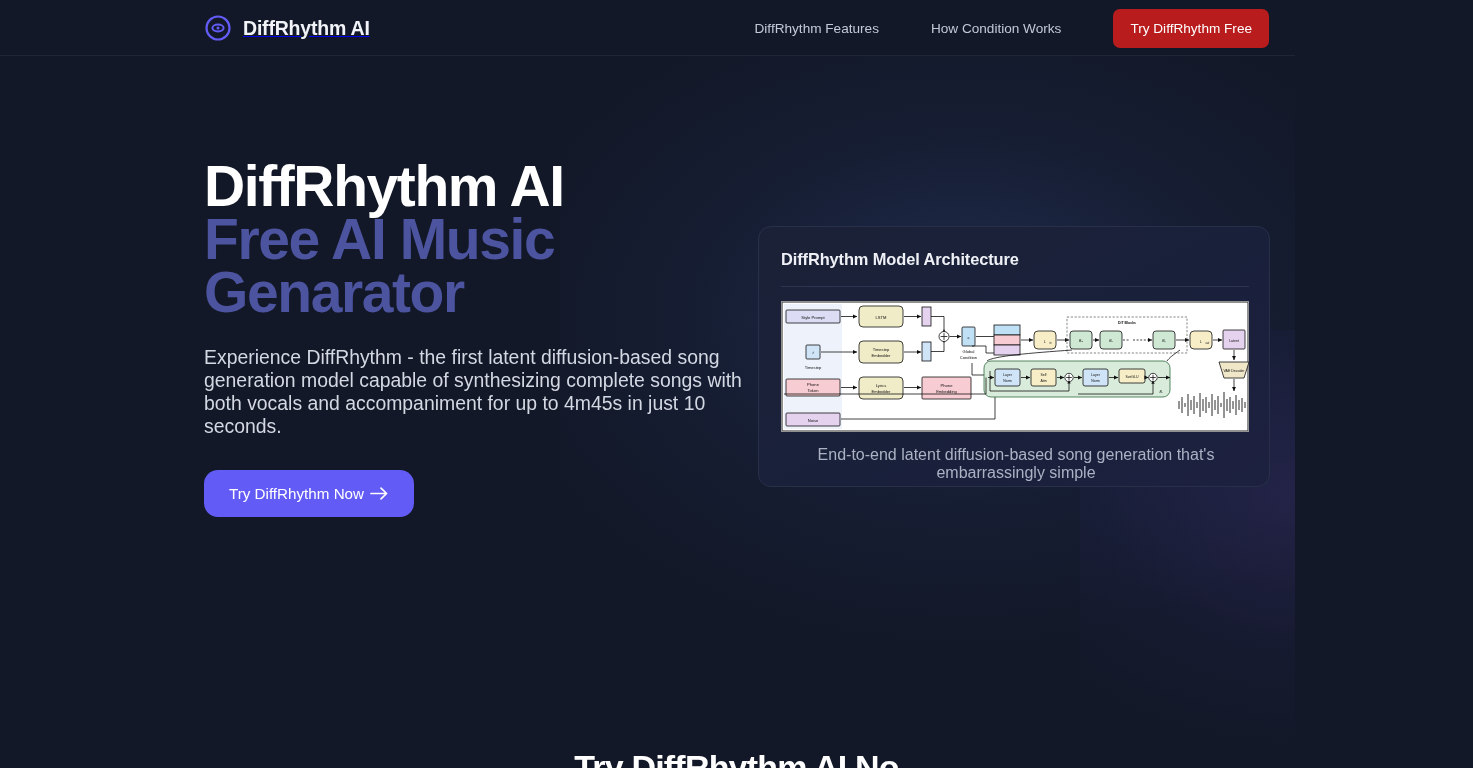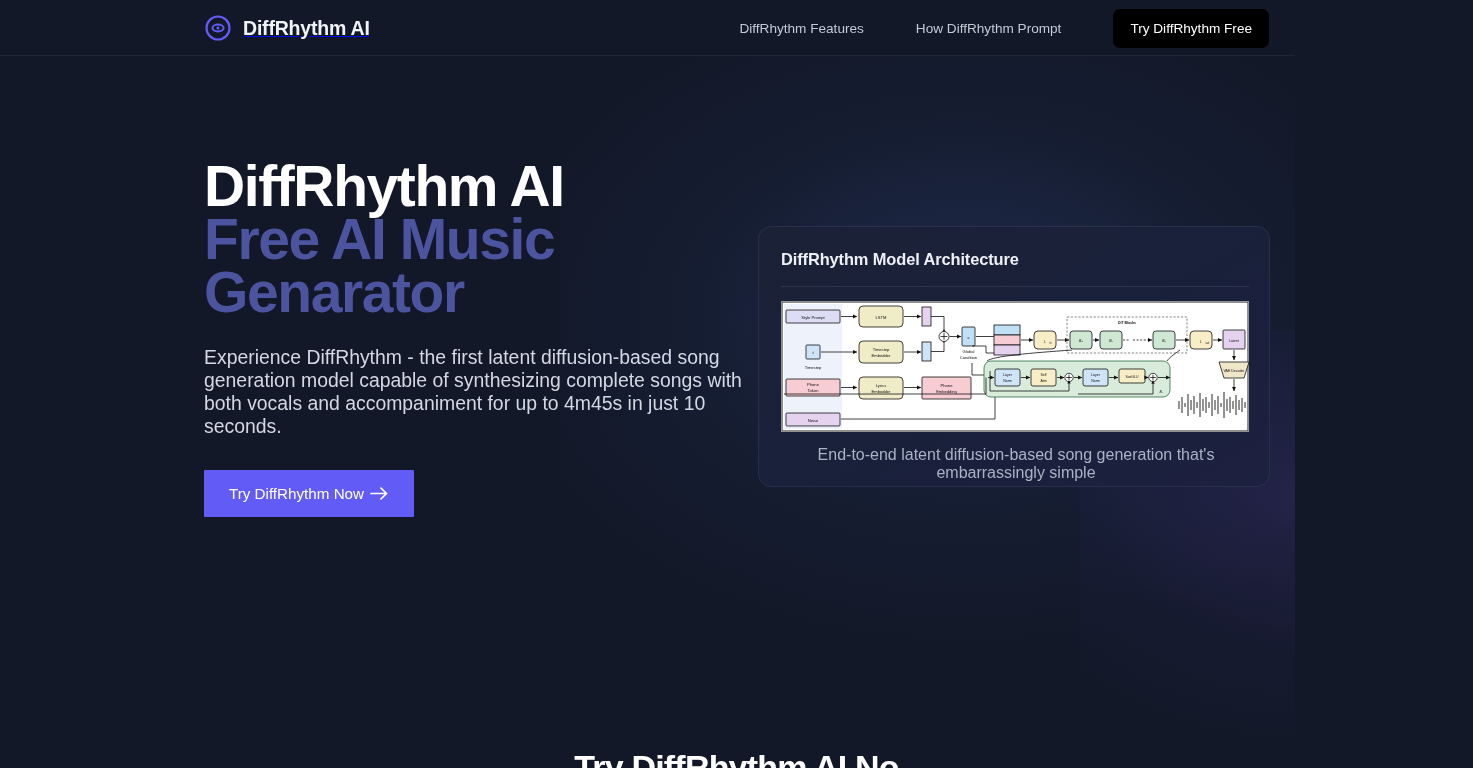--- a/index.html
+++ b/index.html
@@ -40,41 +40,41 @@
     font-size:19.5px; font-weight:bold; color:#f1f3f8; letter-spacing:-0.2px;
   }
   .nav {
     position:absolute; right:204px; top:0; height:56px;
     display:flex; align-items:center; gap:52px;
   }
   .nav-link {
     font-size:13.6px; color:#c3c9d6; text-decoration:none; white-space:nowrap;
   }
   .nav-cta {
-    background:#000000; color:#fff; font-size:13.6px;
+    background:#b91c1c; color:#fff; font-size:13.6px;
     padding:12px 17px; border-radius:7px; border:none;
     font-family:"Liberation Sans", sans-serif; cursor:pointer; white-space:nowrap;
   }
 
   
   .hero-left { position:absolute; left:204px; top:160px; width:540px; z-index:5; }
   .h1 {
     font-size:57px; line-height:53px; font-weight:bold; letter-spacing:-1.4px;
   }
   .h1-main { color:#ffffff; display:block; }
   .h1-sub { color:#4c54a0; display:block; }
   .hero-desc {
     margin-top:27px;
     font-size:19.4px; line-height:23px; color:#d3d8e3; font-weight:400;
   }
   .hero-cta {
     margin-top:32px;
     display:inline-flex; align-items:center; gap:6px;
     background:#635bf5; color:#ffffff;
-    font-size:15.2px; padding:15px 25px; border-radius:1px; border:none;
+    font-size:15.2px; padding:15px 25px; border-radius:14px; border:none;
     font-family:"Liberation Sans", sans-serif; cursor:pointer;
   }
   .arrow-ico { display:block; }
   .hero-note {
     margin-top:29px; font-size:12.4px; line-height:17px; color:#8e96a8; max-width:470px;
   }
 
   
   .arch-card {
     position:absolute; left:758px; top:226px; width:512px; height:261px;
@@ -125,21 +125,21 @@
           <circle cx="14" cy="14" r="11.5" fill="none" stroke="#635bf5" stroke-width="2.2"></circle>
           <ellipse cx="14" cy="14" rx="5.6" ry="3.4" fill="none" stroke="#635bf5" stroke-width="2"></ellipse>
           <circle cx="14" cy="14" r="1.5" fill="#635bf5"></circle>
         </svg>
       </span>
       <span class="brand-name">DiffRhythm AI</span>
     </a>
 
     <div class="nav">
       <a class="nav-link" href="#">DiffRhythm Features</a>
-      <a class="nav-link" href="#">How DiffRhythm Prompt</a>
+      <a class="nav-link" href="#">How Condition Works</a>
       <button class="nav-cta">Try DiffRhythm Free</button>
     </div>
   </div>
 
   <div class="hero-left">
     <h1 class="h1">
       <span class="h1-main">DiffRhythm AI</span>
       <span class="h1-sub">Free AI Music</span>
       <span class="h1-sub">Genarator</span>
     </h1>

